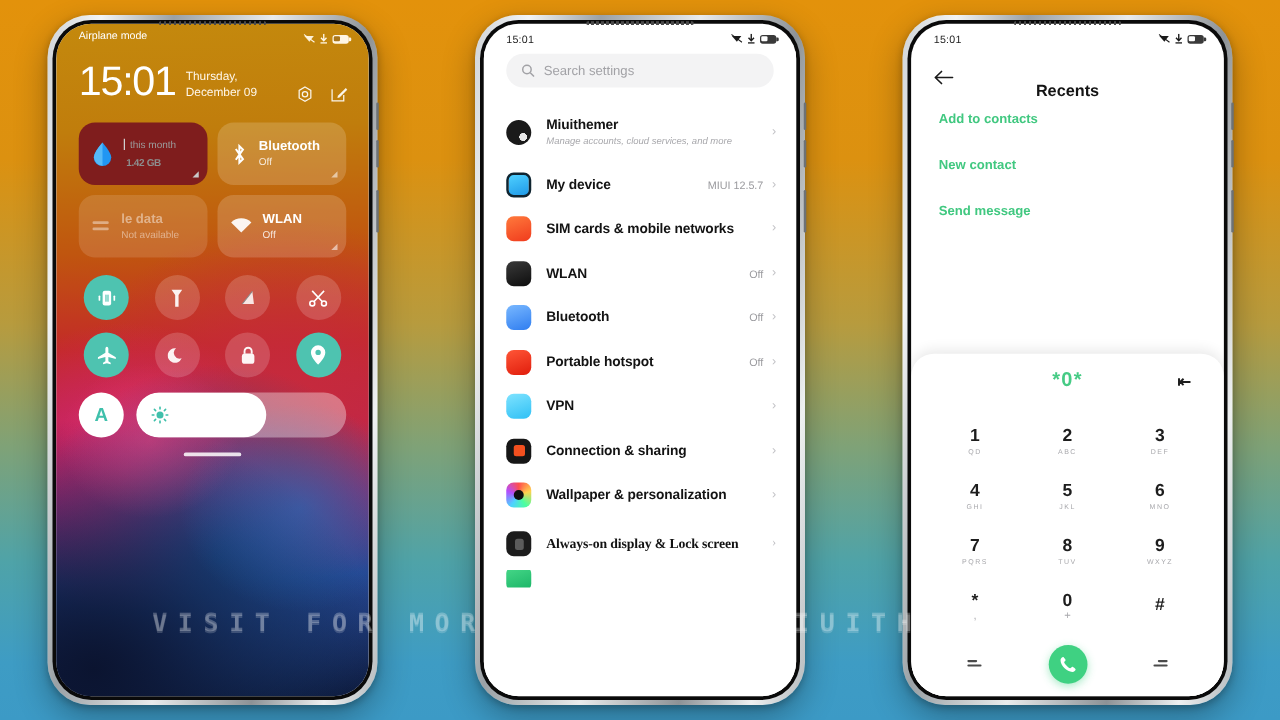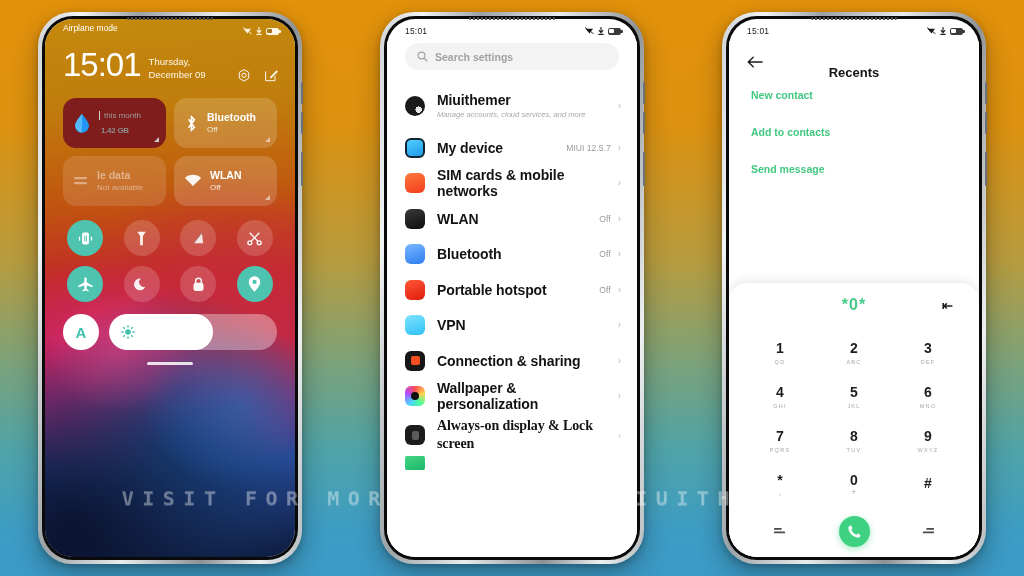--- a/index.html
+++ b/index.html
@@ -120,29 +120,29 @@
   .slider .sun { position:absolute; left:12px; top:50%; transform:translateY(-50%); }
   .homebar { position:relative; z-index:5; margin:12px auto 0; width:46px; height:3px; border-radius:2px; background:rgba(255,255,255,.85); }
 
   
   #phone2 .statusbar, #phone3 .statusbar { color:#1b1b1b; }
   #phone2 .sb-batt, #phone3 .sb-batt { background:#3a3a3a; }
   #phone2 .sb-batt i, #phone3 .sb-batt i { background:#fff; }
   .settings-body { position:absolute; inset:22px 0 0 0; background:#fff; overflow:hidden; }
   .settings-title { font-size:23px; font-weight:400; color:#2a2a2a; padding:28px 0 10px 22px; letter-spacing:-.2px; }
   .searchbar { margin:2px 18px 0 18px; height:27px; background:#f3f3f4; border-radius:14px; display:flex; align-items:center; gap:7px; padding:0 12px; }
-  .searchbar .ph { font-size:10.5px; color:#a2a2a6;font-weight:bold; }
+  .searchbar .ph { font-size:10.5px; color:#a2a2a6; }
   .slist { margin-top:12px; }
   .srow { display:flex; align-items:center; padding:0 16px 0 18px; height:35.5px; }
   .srow.tall { height:48px; }
   .srow.two { height:42px;font-family:Liberation Serif, serif; }
   .sicon { width:20px; height:20px; border-radius:6px; flex:0 0 20px; }
   .sicon.round { border-radius:50%; }
   .stxt { margin-left:12px; flex:1; min-width:0; }
-  .stitle { font-size:14px; font-weight:700; color:#131313; letter-spacing:-.1px; }
+  .stitle { font-size:11px; font-weight:700; color:#131313; letter-spacing:-.1px; }
   .ssub { font-size:7.6px; color:#a8a8ac; margin-top:1.5px; line-height:1.3;font-style:italic; }
   .sval { font-size:8.6px; color:#9a9a9e; margin-right:7px; }
   .chev { color:#c2c2c6; font-size:10px; line-height:1; }
 
   
   .rec-body { position:absolute; inset:22px 0 0 0; background:#fff; }
   .rec-header { display:flex; align-items:center; padding:10px 18px 0 18px; position:relative; height:32px; }
   .rec-title { position:absolute; left:0; right:0; text-align:center; font-size:13px; font-weight:700; color:#141414;margin-top:21px; }
   .rec-list { padding:16px 0 0 22px; }
   .rec-item { font-size:10.5px; font-weight:700; color:#41c880; margin-bottom:25px; }
@@ -489,22 +489,22 @@
 
       <div class="rec-body">
         <div class="rec-header">
           <svg width="16" height="14" viewBox="0 0 18 14" fill="none" stroke="#1a1a1a" stroke-width="1.5" stroke-linecap="round" stroke-linejoin="round">
             <path d="M17 7 L1.6 7 M7 1.6 L1.4 7 L7 12.4"></path>
           </svg>
           <div class="rec-title">Recents</div>
         </div>
 
         <div class="rec-list">
+          <div class="rec-item">Add to contacts</div>
           <div class="rec-item">New contact</div>
-          <div class="rec-item">Add to contacts</div>
           <div class="rec-item">Send message</div>
         </div>
 
         <div class="dialer">
           <div class="dial-input">
             <span class="dial-num">*0*</span>
             <span class="dial-back">⇤</span>
           </div>
 
           <div class="keypad">

